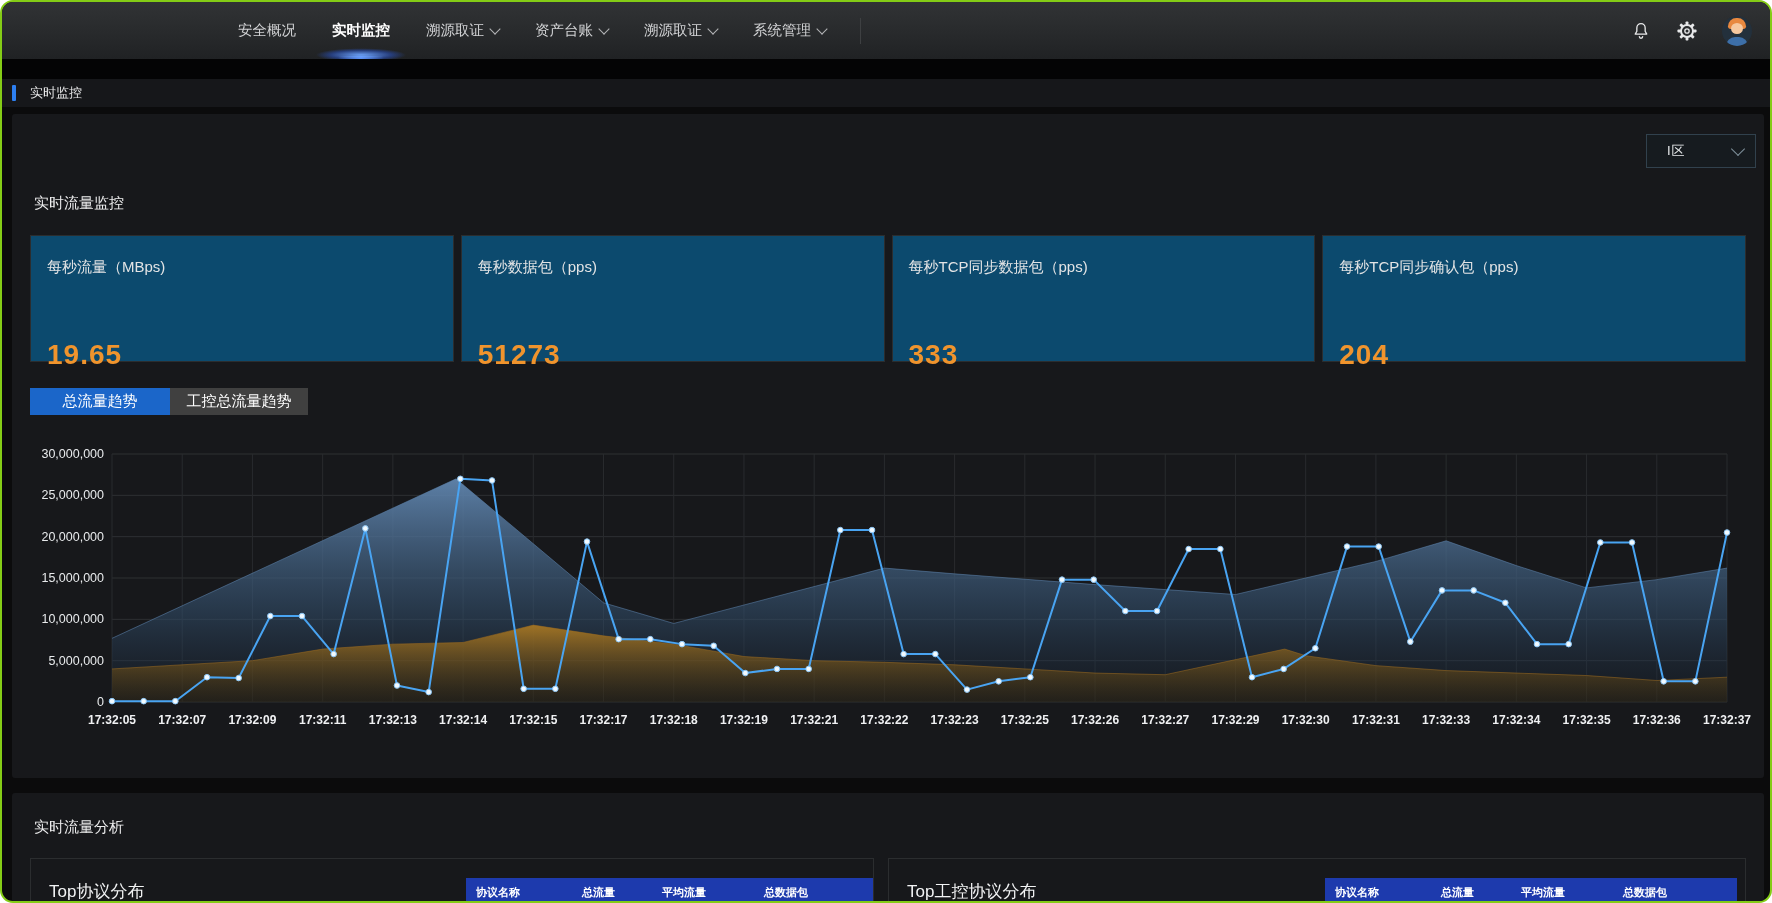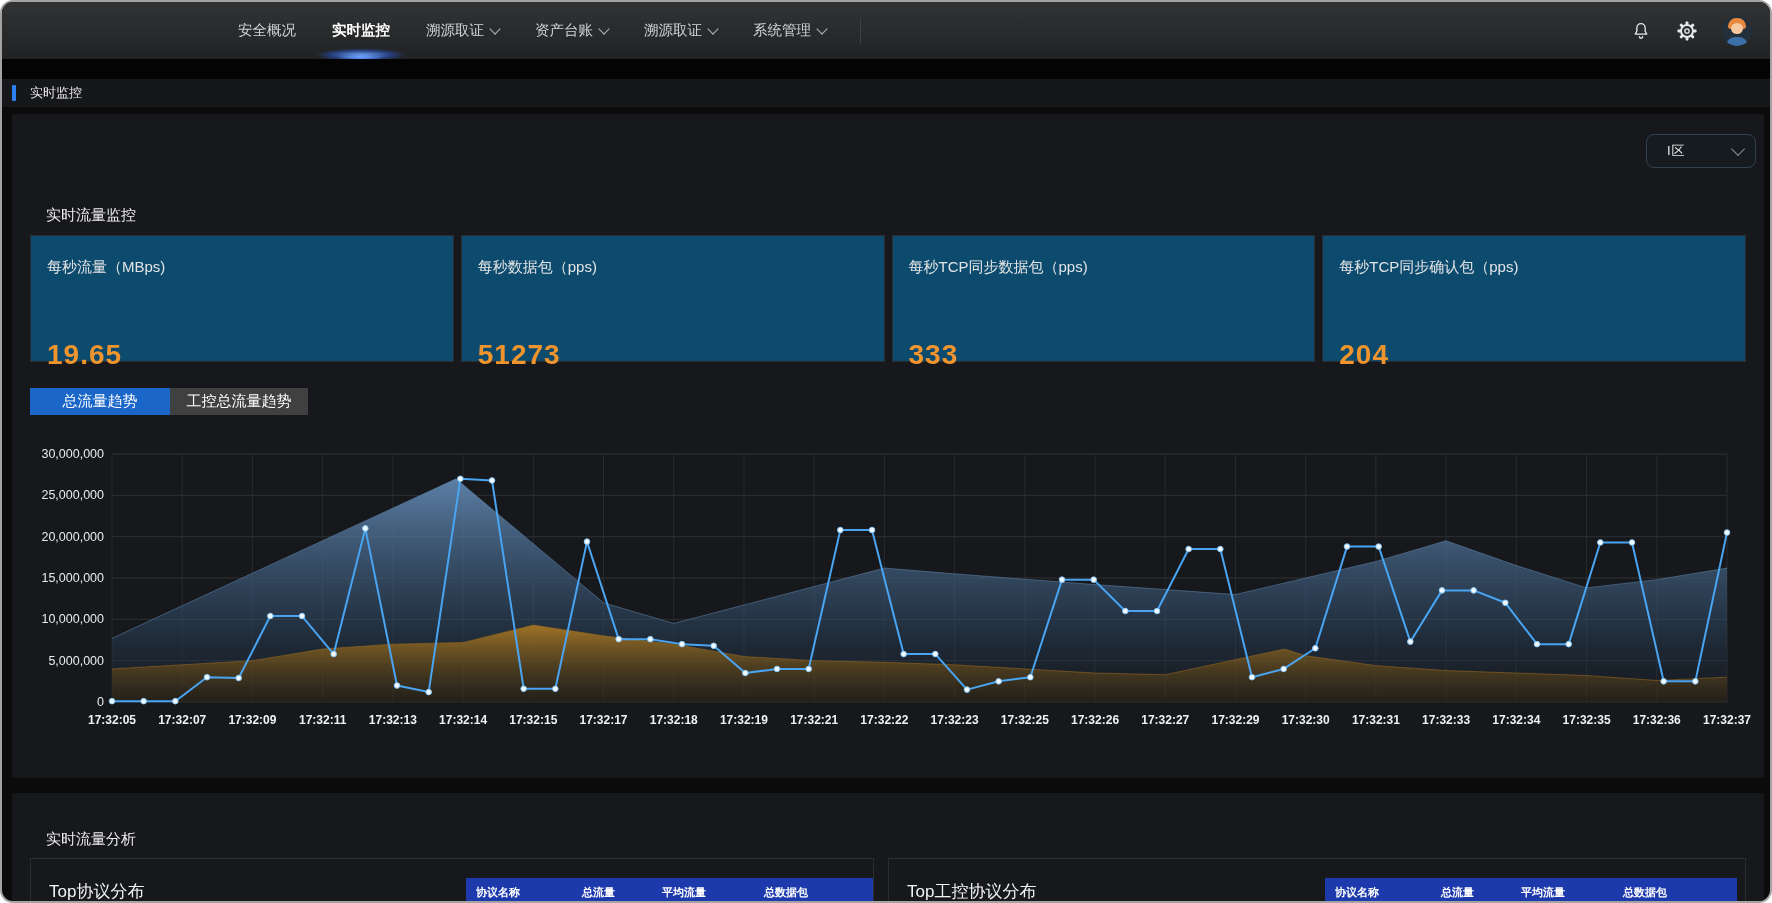--- a/index.html
+++ b/index.html
@@ -1,16 +1,16 @@
 <!DOCTYPE html>
 <html><head>
 <meta charset="utf-8">
 <style>
   html,body{margin:0;padding:0;background:#ffffff;font-family:"Liberation Sans","DejaVu Sans",sans-serif;}
-  .window{position:relative;width:1772px;height:903px;background:#0b0b0c;border:2px solid #a3a3a3;border-radius:13px;overflow:hidden;box-sizing:border-box;padding-left:28px;}
+  .window{position:relative;width:1772px;height:903px;background:#0b0b0c;border:2px solid #84cc16;border-radius:13px;overflow:hidden;box-sizing:border-box;padding-left:28px;}
 
   
   .topnav{position:absolute;top:0;left:0;right:0;height:57px;background:linear-gradient(180deg,#313335 0%,#27292b 60%,#202224 100%);}
   .menu{position:absolute;left:232px;top:0;height:57px;display:flex;align-items:stretch;gap:28px;}
   .menu-item{position:relative;display:flex;align-items:center;color:#d2d3d5;font-size:14.5px;cursor:pointer;padding:0 4px;}
   .menu-item.active{color:#ffffff;font-weight:700;}
   .menu-item.active::after{content:"";position:absolute;left:50%;bottom:-7px;transform:translateX(-50%);width:130px;height:22px;
     background:radial-gradient(ellipse 60px 9px at center,rgba(110,165,255,.95) 0%,rgba(45,95,230,.45) 50%,rgba(0,0,0,0) 75%);}
   .menu-item.active::before{content:"";position:absolute;left:50%;bottom:0;transform:translateX(-50%);width:46px;height:3px;border-radius:2px;
     background:linear-gradient(90deg,rgba(70,120,255,0),#7fb2ff,rgba(70,120,255,0));}
@@ -28,26 +28,26 @@
   
   .breadcrumb-bar{position:absolute;top:77px;left:0;right:0;height:28px;background:#16171a;display:flex;align-items:center;}
   .breadcrumb-accent{width:4px;height:16px;background:#2d7ff0;margin-left:10px;border-radius:1px;}
   .breadcrumb-label{margin-left:14px;font-size:13px;color:#e9e9ea;}
 
   
   .panel{position:absolute;left:10px;width:1752px;background:#17181b;border-radius:3px;}
   .main-panel{top:112px;height:664px;}
   .analysis-panel{top:791px;height:120px;}
 
-  .zone-select{position:absolute;top:20px;right:8px;width:110px;height:34px;border:1px solid #31414d;border-radius:8px;background:#161b1f;
+  .zone-select{position:absolute;top:20px;right:8px;width:110px;height:34px;border:1px solid #31414d;border-radius:0;background:#161b1f;
     display:flex;align-items:center;justify-content:space-between;padding:0 12px 0 20px;box-sizing:border-box;cursor:pointer;margin-left:24px;}
   .zone-select span{color:#e7eaec;font-size:13px;letter-spacing:1px;}
   .zone-caret{width:9px;height:9px;border-right:1.6px solid #7e8f9a;border-bottom:1.6px solid #7e8f9a;transform:rotate(45deg);margin-top:-4px;}
 
-  .section-title{position:absolute;left:18px;margin:16px;font-size:15px;font-weight:400;color:#ededee;}
+  .section-title{position:absolute;left:18px;margin:4px;font-size:15px;font-weight:400;color:#ededee;}
   .main-panel .section-title{top:76px;}
   .analysis-panel .section-title{top:21px;}
 
   .cards{position:absolute;top:121px;left:18px;right:18px;height:127px;display:flex;gap:7px;}
   .card{flex:1;background:#0c4a6e;border:1px solid #2b2d2f;box-sizing:border-box;position:relative;}
   .card-label{position:absolute;left:16px;top:22px;font-size:15px;color:#e3e4e5;}
   .card-value{position:absolute;left:16px;top:56px;font-size:28px;font-weight:700;color:#f0942d;letter-spacing:1px;margin-top:47px;}
 
   .tabs{position:absolute;top:274px;left:18px;height:27px;display:flex;}
   .tab{height:27px;display:flex;align-items:center;justify-content:center;font-size:15px;color:#ffffff;cursor:pointer;}

